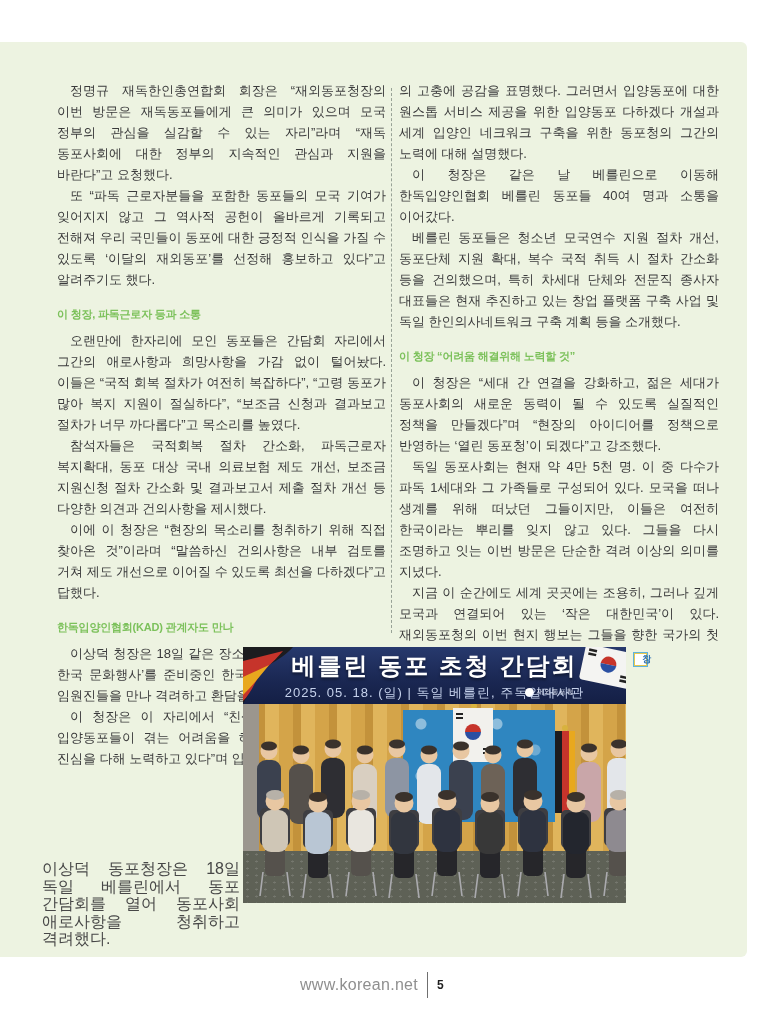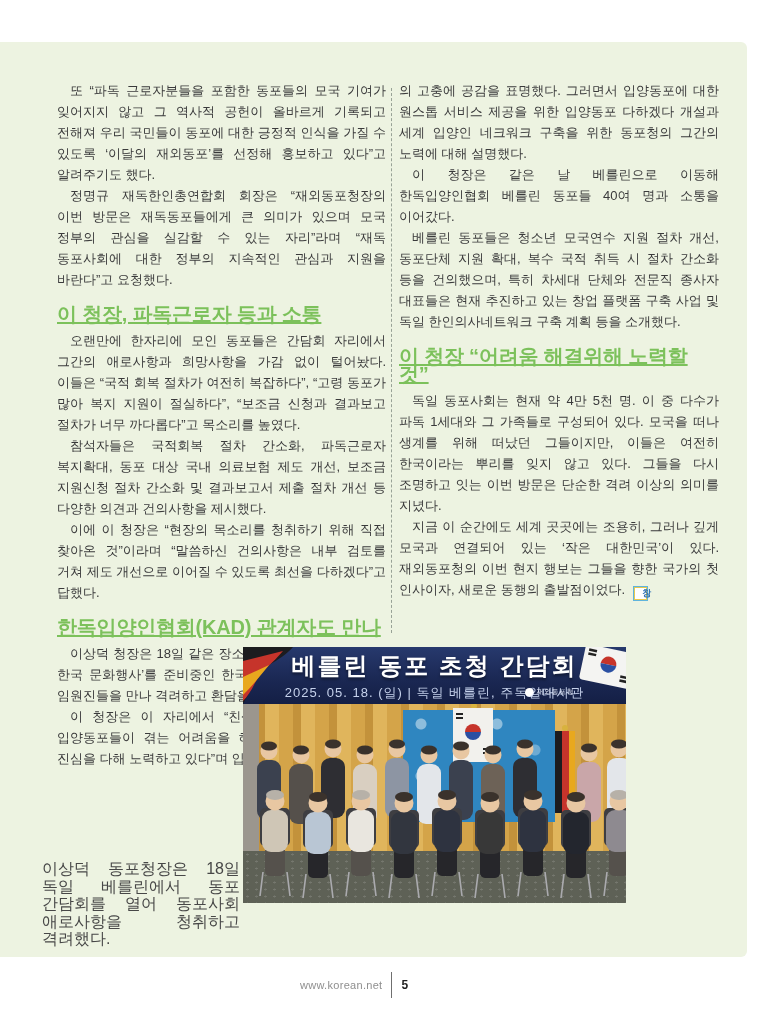--- a/index.html
+++ b/index.html
@@ -20,22 +20,22 @@
   .col-divider{
     position:absolute;left:391px;top:88px;height:545px;width:0;
     border-left:1.5px dashed #98a296;
   }
   p.body{
     margin:0;font-size:13px;line-height:21px;color:#3a3a3b;
     text-align:justify;text-indent:13px;word-break:keep-all;
   }
   p.body.noindent{text-indent:0;}
   h3.section{
-    margin:15px 0 7px 0;font-size:20px;line-height:18px;
-    color:#7cc15b;font-weight:bold;letter-spacing:-0.2px;text-decoration:underline;
+    margin:15px 0 7px 0;font-size:11px;line-height:18px;
+    color:#7cc15b;font-weight:bold;letter-spacing:-0.2px;
   }
   .endmark{
     display:inline-flex;align-items:center;justify-content:center;
     width:13px;height:13px;margin-left:4px;vertical-align:-2px;
     background:#ffffff;border:1px solid #5fb4dd;
     box-shadow:0 0 0 1px #e8c94f inset;
     color:#2b6fb3;font-size:9px;font-weight:bold;line-height:1;
   }
   
   .photo{
@@ -93,49 +93,50 @@
   
   .caption{
     position:absolute;left:42px;top:860px;width:198px;
     font-size:16px;line-height:17.5px;color:#474747;text-align:justify;
     word-break:keep-all;
   }
   .footer{
     position:absolute;left:300px;top:971px;height:28px;
     display:flex;align-items:center;gap:9px;
   }
-  .footer .url{font-size:11px;color:#8f8f8f;letter-spacing:.3px;}
+  .footer .url{font-size:16px;color:#8f8f8f;letter-spacing:.3px;}
   .footer .vbar{width:1px;height:26px;background:#6f6f6f;}
   .footer .pageno{font-size:12px;color:#1e1e1e;font-weight:bold;}
 </style>
 </head>
 <body>
 
 <div class="page">
   <div class="green-panel"></div>
 
   <div class="col col-left">
+    <p class="body">정명규 재독한인총연합회 회장은 “재외동포청장의 이번 방문은 재독동포들에게 큰 의미가 있으며 모국 정부의 관심을 실감할 수 있는 자리”라며 “재독 동포사회에 대한 정부의 지속적인 관심과 지원을 바란다”고 요청했다.</p>
     <p class="body">또 “파독 근로자분들을 포함한 동포들의 모국 기여가 잊어지지 않고 그 역사적 공헌이 올바르게 기록되고 전해져 우리 국민들이 동포에 대한 긍정적 인식을 가질 수 있도록 ‘이달의 재외동포’를 선정해 홍보하고 있다”고 알려주기도 했다.</p>
-    <p class="body">정명규 재독한인총연합회 회장은 “재외동포청장의 이번 방문은 재독동포들에게 큰 의미가 있으며 모국 정부의 관심을 실감할 수 있는 자리”라며 “재독 동포사회에 대한 정부의 지속적인 관심과 지원을 바란다”고 요청했다.</p>
     <h3 class="section">이 청장, 파독근로자 등과 소통</h3>
     <p class="body">오랜만에 한자리에 모인 동포들은 간담회 자리에서 그간의 애로사항과 희망사항을 가감 없이 털어놨다. 이들은 “국적 회복 절차가 여전히 복잡하다”, “고령 동포가 많아 복지 지원이 절실하다”, “보조금 신청과 결과보고 절차가 너무 까다롭다”고 목소리를 높였다.</p>
     <p class="body">참석자들은 국적회복 절차 간소화, 파독근로자 복지확대, 동포 대상 국내 의료보험 제도 개선, 보조금 지원신청 절차 간소화 및 결과보고서 제출 절차 개선 등 다양한 의견과 건의사항을 제시했다.</p>
     <p class="body">이에 이 청장은 “현장의 목소리를 청취하기 위해 직접 찾아온 것”이라며 “말씀하신 건의사항은 내부 검토를 거쳐 제도 개선으로 이어질 수 있도록 최선을 다하겠다”고 답했다.</p>
     <h3 class="section">한독입양인협회(KAD) 관계자도 만나</h3>
     <p class="body">이상덕 청장은 18일 같은 장소에서 ‘입양인과 함께하는 한국 문화행사’를 준비중인 한국 독일 입양인협회(KAD) 임원진들을 만나 격려하고 환담을 나눴다.</p>
     <p class="body">이 청장은 이 자리에서 “친생부모 찾기 등에 있어 입양동포들이 겪는 어려움을 해결하는데 모국 정부가 진심을 다해 노력하고 있다”며 입양동포들</p>
   </div>
 
   <div class="col-divider"></div>
 
   <div class="col col-right">
     <p class="body noindent">의 고충에 공감을 표명했다. 그러면서 입양동포에 대한 원스톱 서비스 제공을 위한 입양동포 다하겠다 개설과 세계 입양인 네크워크 구축을 위한 동포청의 그간의 노력에 대해 설명했다.</p>
     <p class="body">이 청장은 같은 날 베를린으로 이동해 한독입양인협회 베를린 동포들 40여 명과 소통을 이어갔다.</p>
     <p class="body">베를린 동포들은 청소년 모국연수 지원 절차 개선, 동포단체 지원 확대, 복수 국적 취득 시 절차 간소화 등을 건의했으며, 특히 차세대 단체와 전문직 종사자 대표들은 현재 추진하고 있는 창업 플랫폼 구축 사업 및 독일 한인의사네트워크 구축 계획 등을 소개했다.</p>
     <h3 class="section">이 청장 “어려움 해결위해 노력할 것”</h3>
+    <p class="body">이 청장은 “세대 간 연결을 강화하고, 젊은 세대가 동포사회의 새로운 동력이 될 수 있도록 실질적인 정책을 만들겠다”며 “현장의 아이디어를 정책으로 반영하는 ‘열린 동포청’이 되겠다”고 강조했다.</p>
     <p class="body">독일 동포사회는 현재 약 4만 5천 명. 이 중 다수가 파독 1세대와 그 가족들로 구성되어 있다. 모국을 떠나 생계를 위해 떠났던 그들이지만, 이들은 여전히 한국이라는 뿌리를 잊지 않고 있다. 그들을 다시 조명하고 잇는 이번 방문은 단순한 격려 이상의 의미를 지녔다.</p>
     <p class="body">
       <span>지금 이 순간에도 세계 곳곳에는 조용히, 그러나 깊게 모국과 연결되어 있는 ‘작은 대한민국’이 있다. 재외동포청의 이번 현지 행보는 그들을 향한 국가의 첫 인사이자, 새로운 동행의 출발점이었다.</span>
       <span class="endmark">창</span>
     </p>
   </div>
 
   <div class="photo">
     <div class="banner">
 

